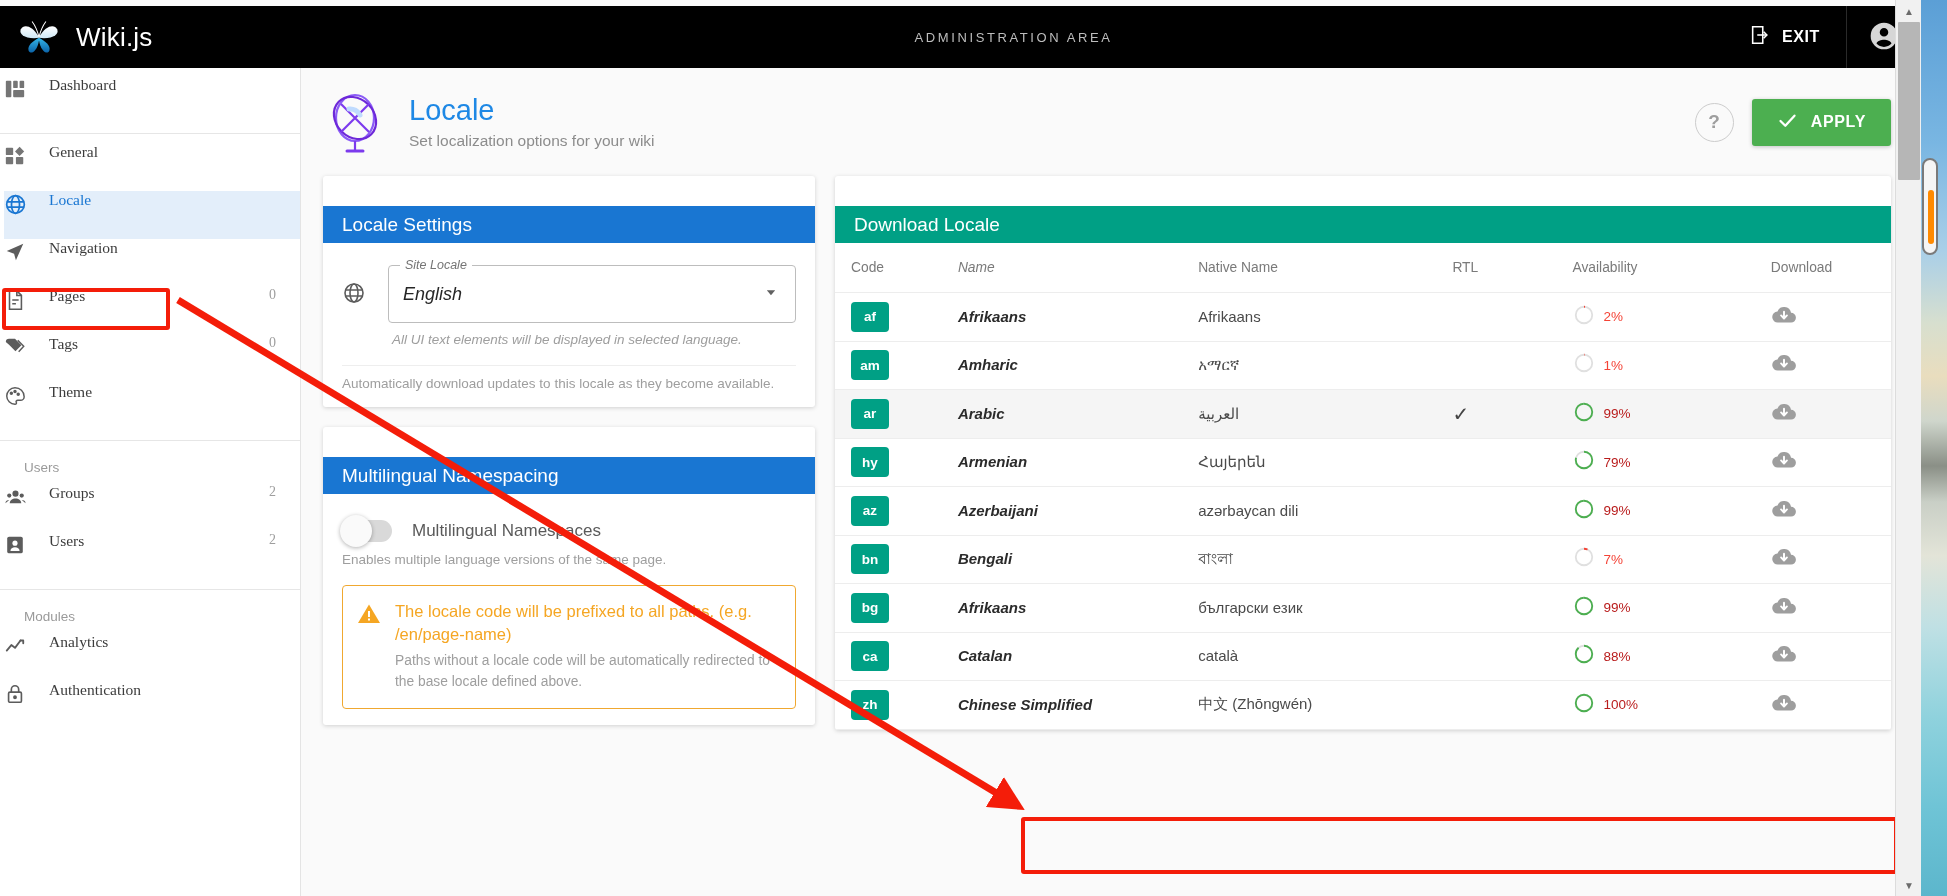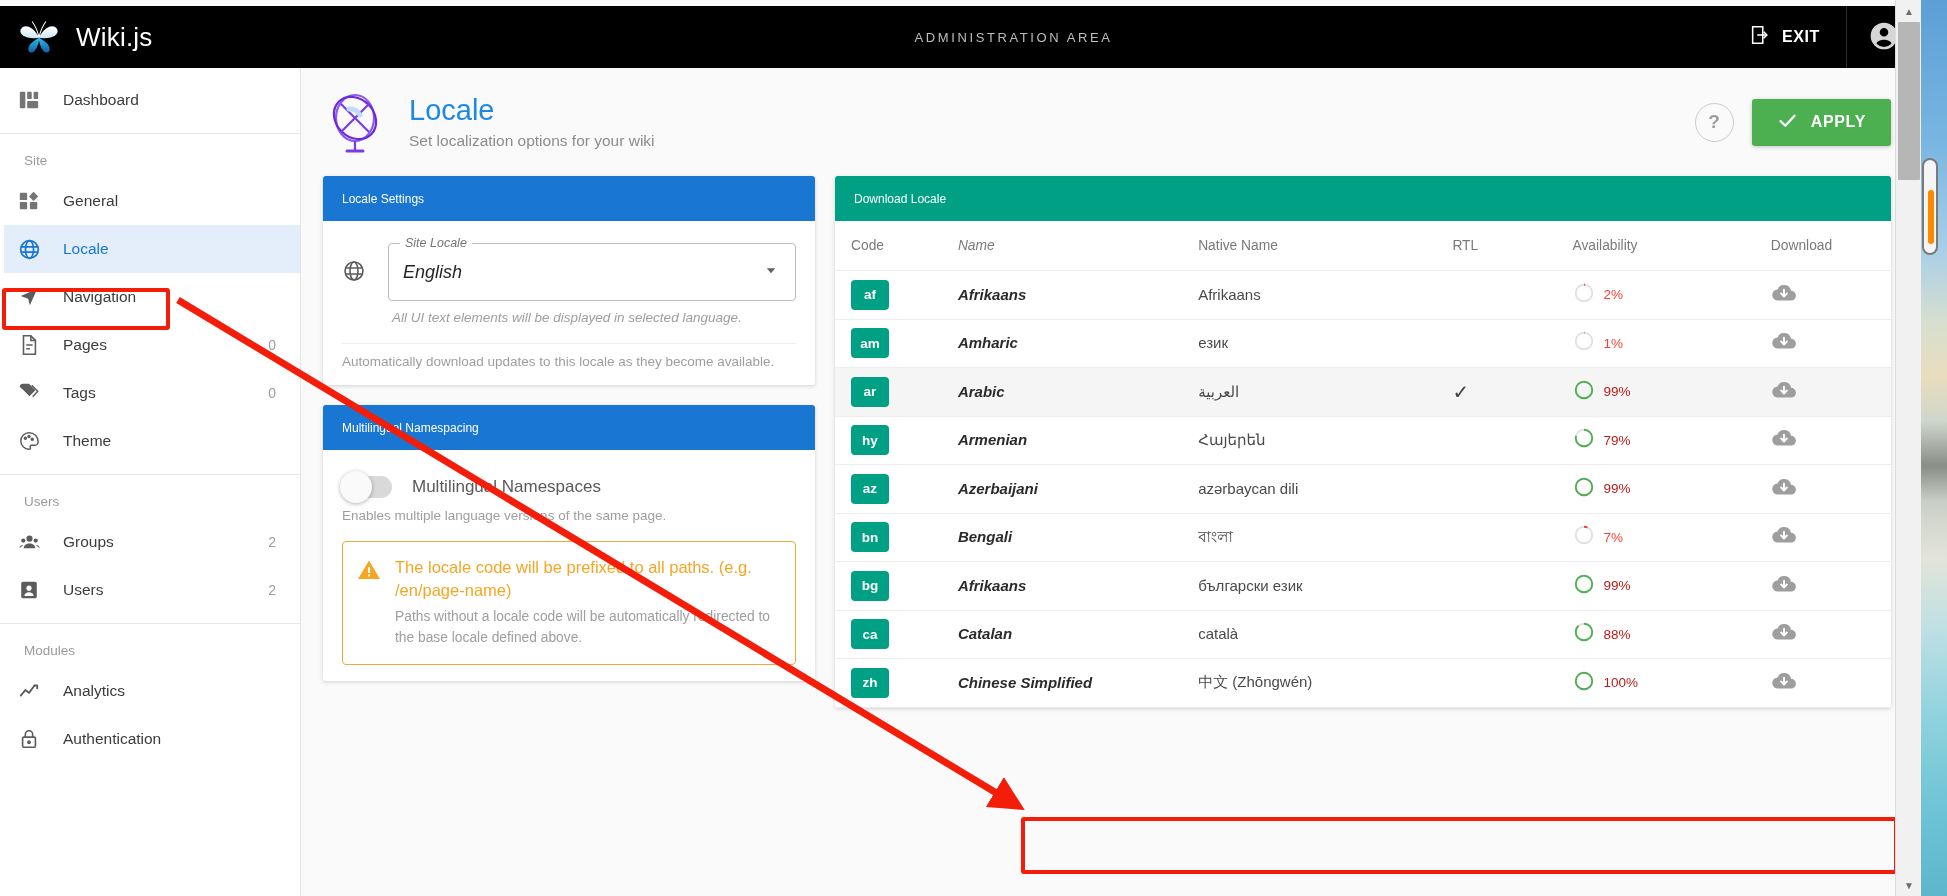--- a/index.html
+++ b/index.html
@@ -60,23 +60,23 @@
 
   
   #sidebar {
     position: absolute; top: 68px; left: 0;
     width: 301px; height: 828px;
     background: #ffffff;
     border-right: 1px solid #e4e4e4;
     overflow: hidden;
   }
   .nav-item {
-    display: flex; align-items: center;
-    height: 48px; padding-left: 14px;
-    cursor: pointer; position: relative;
+    display: flex; align-items: flex-start;
+    height: 48px; 
+    cursor: pointer; position: relative; font-family: Liberation Serif, serif;
   }
   .nav-item .nav-icon {
     width: 30px; height: 26px; flex: none;
     display: flex; align-items: center; justify-content: center;
     color: #757575;
   }
   .nav-item .nav-label {
     margin-left: 19px; font-size: 15.5px; color: #3c3c3c;
   }
   .nav-item .nav-count {
@@ -121,21 +121,21 @@
     font-size: 16px; font-weight: bold; letter-spacing: .7px; cursor: pointer;
     box-shadow: 0 1px 4px rgba(0,0,0,.22);
   }
 
   #columns { display: flex; gap: 20px; padding: 22px 30px 0 22px; }
   .col-left { width: 492px; flex: none; }
   .col-right { flex: 1; }
 
   .card { background: #ffffff; border-radius: 3px; box-shadow: 0 1px 4px rgba(0,0,0,.17); overflow: hidden; }
   .card + .card { margin-top: 20px; }
-  .card-header { height: 45px; display: flex; align-items: center; padding: 0 19px; color: #fff; font-size: 12px; }
+  .card-header { height: 37px; display: flex; align-items: center; padding: 0 19px; color: #fff; font-size: 19px; margin-top: 30px; }
   .card-header.blue { background: #1976d2; }
   .card-header.teal { background: #00a085; }
   .card-body { padding: 22px 19px 16px 19px; }
 
   
   .field-row { display: flex; align-items: flex-start; font-style: italic; }
   .field-icon { width: 30px; margin-top: 16px; color: #5c5c5c; flex: none; }
   .field-wrap { flex: 1; margin-left: 16px; }
   .select-box {
     position: relative; border: 1px solid #bdbdbd; border-radius: 4px;
@@ -296,21 +296,20 @@
           <rect x="10" y="3" width="5" height="8" rx="1"></rect>
           <rect x="17" y="3" width="5" height="8" rx="1"></rect>
           <rect x="10" y="13" width="12" height="8" rx="1"></rect>
         </svg>
       </span>
       <span class="nav-label">Dashboard</span>
     </div>
 
     <div class="nav-divider"></div>
 
-    <div class="nav-section-title">Site</div>
 
     <div class="nav-item">
       <span class="nav-icon">
         <svg viewBox="0 0 24 24" width="22" height="22" fill="#757575">
           <rect x="2" y="3" width="8" height="8" rx="1"></rect>
           <path d="M17 2l5 5-5 5-5-5z"></path>
           <rect x="2" y="13" width="8" height="8" rx="1"></rect>
           <rect x="13" y="13" width="8" height="8" rx="1"></rect>
         </svg>
       </span>
@@ -558,21 +557,21 @@
                     </span>
                   </td>
                   <td class="col-dl"><span class="dl-icon"><svg viewBox="0 0 24 24" width="26" height="26" fill="#9e9e9e">
                         <path d="M18.5 10A6.5 6.5 0 006 8.8 5 5 0 006.5 19h12a4.5 4.5 0 000-9z"></path>
                         <path d="M12 9v5.2M9.3 12.4L12 15.2l2.7-2.8" stroke="#ffffff" stroke-width="1.8" fill="none" stroke-linecap="round" stroke-linejoin="round"></path>
                       </svg></span></td>
                 </tr>
                 <tr>
                   <td class="col-code"><span class="code-chip">am</span></td>
                   <td class="col-name"><span class="locale-name">Amharic</span></td>
-                  <td class="col-native"><span class="locale-native">език</span></td>
+                  <td class="col-native"><span class="locale-native">አማርኛ</span></td>
                   <td class="col-rtl"><span class="rtl-check"></span></td>
                   <td class="col-avail">
                     <span class="avail-cell">
                       <span><svg viewBox="0 0 24 24" width="22" height="22">
       <circle cx="12" cy="12" r="9" fill="none" stroke="#e0e0e0" stroke-width="2"></circle>
       <circle cx="12" cy="12" r="9" fill="none" stroke="#f44336" stroke-width="2" stroke-dasharray="56.548667764616276" stroke-dashoffset="55.98318108697011" transform="rotate(-90 12 12)"></circle>
     </svg></span>
                       <span class="avail-pct red">1%</span>
                     </span>
                   </td>

